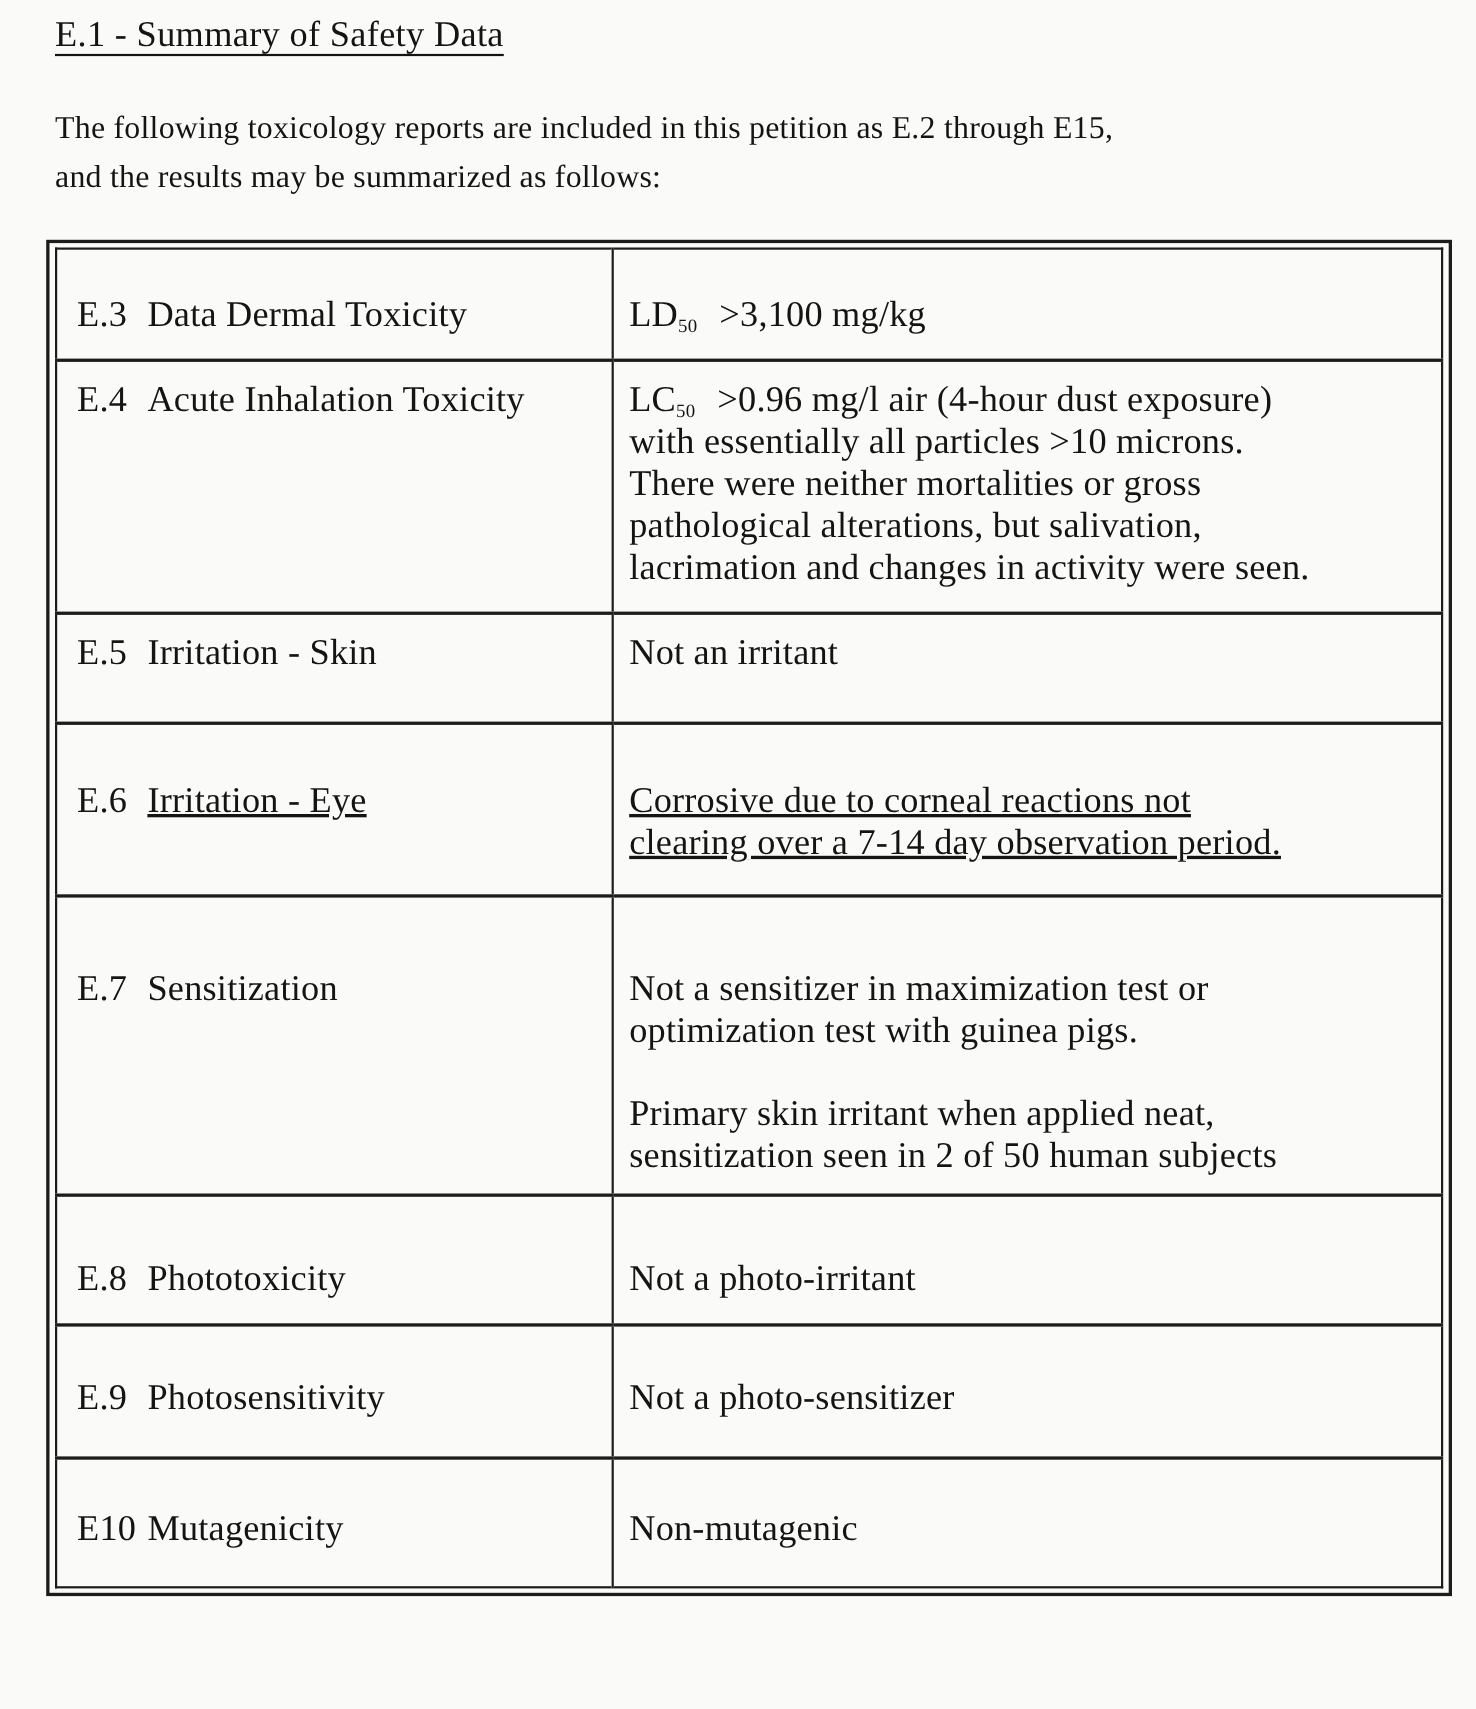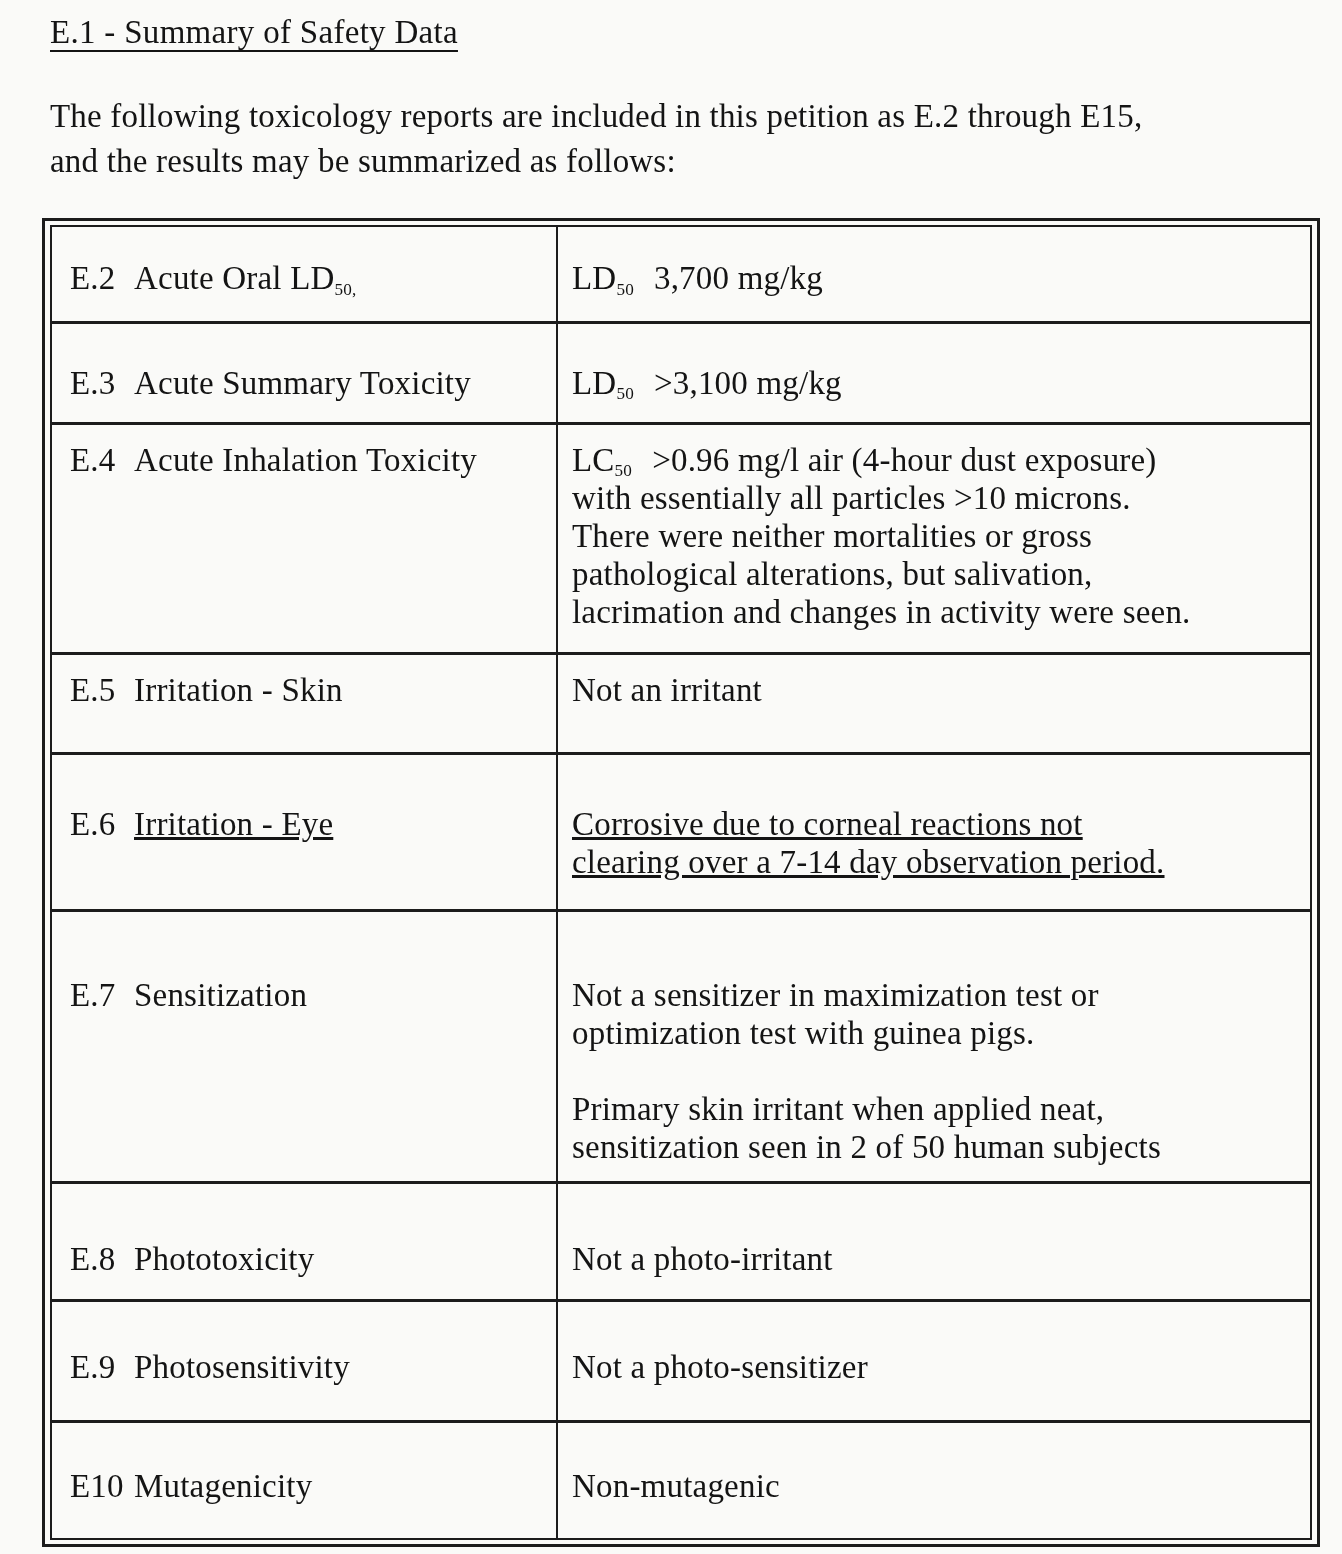--- a/index.html
+++ b/index.html
@@ -28,21 +28,21 @@
     line-height: 40px;
     text-decoration: underline;
     text-decoration-thickness: 2px;
     text-underline-offset: 7px;
     letter-spacing: 0.3px;
   }
   .intro {
     margin-left: 8px;
     margin-top: 42px;
     margin-bottom: 34px;
-    font-size: 33px;
+    font-size: 29px;
     line-height: 45px;
     white-space: pre-line;
     letter-spacing: 0.2px;
     max-width: 1280px;
   }
   .table-outer {
     width: 1278px;
     border: 3px solid var(--border);
     padding: 4px 5px;
   }
@@ -101,32 +101,24 @@
 and the results may be summarized as follows:</p>
 
   <div class="table-outer">
     <table>
       <colgroup>
           <col class="c1">
           <col class="c2">
         </colgroup>
       <tbody>
 
-        <tr class="r0">
-          <td class="label-cell">
-            <span class="test-id">E.2</span><span>Acute Oral LD</span><sub class="name-sub">50,</sub>
-          </td>
-          <td class="value-cell">
-            <span>LD</span><sub class="result-sub">50</sub><span class="prewrap">3,700 mg/kg</span>
-          </td>
-        </tr>
 
         <tr class="r1">
           <td class="label-cell">
-            <span class="test-id">E.3</span><span>Acute Summary Toxicity</span>
+            <span class="test-id">E.3</span><span>Data Dermal Toxicity</span>
           </td>
           <td class="value-cell">
             <span>LD</span><sub class="result-sub">50</sub><span class="prewrap">&gt;3,100 mg/kg</span>
           </td>
         </tr>
 
         <tr class="r2">
           <td class="label-cell">
             <span class="test-id">E.4</span><span>Acute Inhalation Toxicity</span>
           </td>

